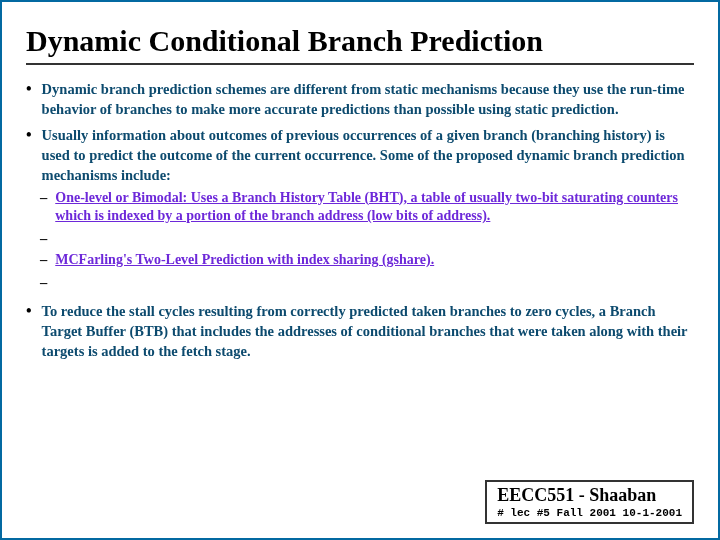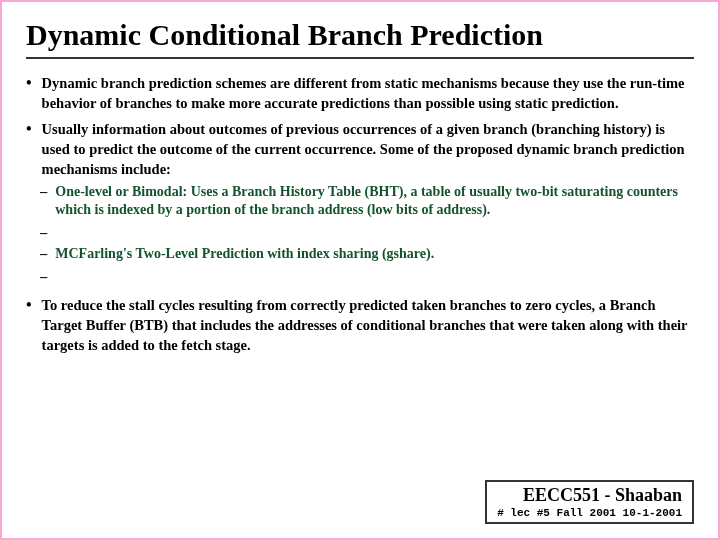--- a/index.html
+++ b/index.html
@@ -13,22 +13,22 @@
       height: 540px;
       background: #ffffff;
       font-family: 'Times New Roman', Times, serif;
       overflow: hidden;
     }
 
     .slide-container {
       width: 720px;
       height: 540px;
       background: #ffffff;
-      border: 2px solid #f9a8d4;
-      padding: 16px 24px 14px 24px;
+      border: 2px solid #0369a1;
+      padding: 22px 24px 14px 24px;
       position: relative;
       display: flex;
       flex-direction: column;
     }
 
     .slide-title {
       font-size: 30px;
       font-weight: bold;
       font-family: 'Times New Roman', Times, serif;
       color: #000;
@@ -57,21 +57,21 @@
       margin-right: 10px;
       margin-top: 1px;
       flex-shrink: 0;
       color: #000;
     }
 
     .bullet-text {
       font-size: 14.5px;
       font-weight: bold;
       line-height: 1.38;
-      color: #000000;
+      color: #0c4a6e;
       font-family: 'Times New Roman', Times, serif;
     }
 
     .sub-bullets {
       margin-left: 14px;
       margin-top: 4px;
     }
 
     .sub-bullet-item {
       display: flex;
@@ -84,38 +84,39 @@
       font-weight: bold;
       margin-right: 8px;
       flex-shrink: 0;
       color: #000;
     }
 
     .sub-bullet-text {
       font-size: 14px;
       font-weight: bold;
       line-height: 1.35;
-      color: #14532d;
+      color: #6d28d9;
       font-family: 'Times New Roman', Times, serif;
+      text-decoration: underline;
     }
 
     .footer-area {
       display: flex;
       justify-content: flex-end;
       align-items: flex-end;
       margin-top: 6px;
     }
 
     .footer-box {
       border: 2px solid #333;
       background: #fff;
       padding: 3px 10px;
       display: flex;
       flex-direction: column;
-      align-items: flex-end;
+      align-items: flex-start;
     }
 
     .footer-title {
       font-size: 18px;
       font-weight: bold;
       font-family: 'Times New Roman', Times, serif;
       color: #000;
       white-space: nowrap;
     }
 

